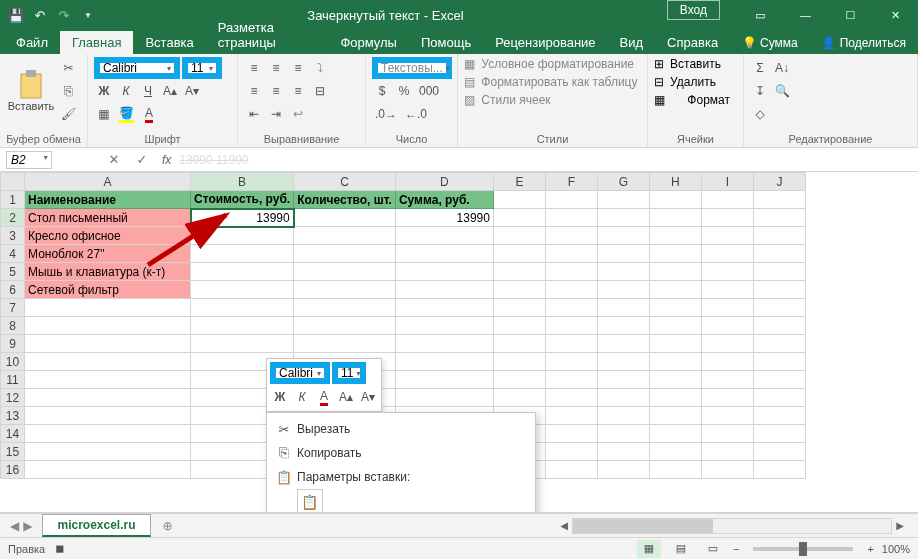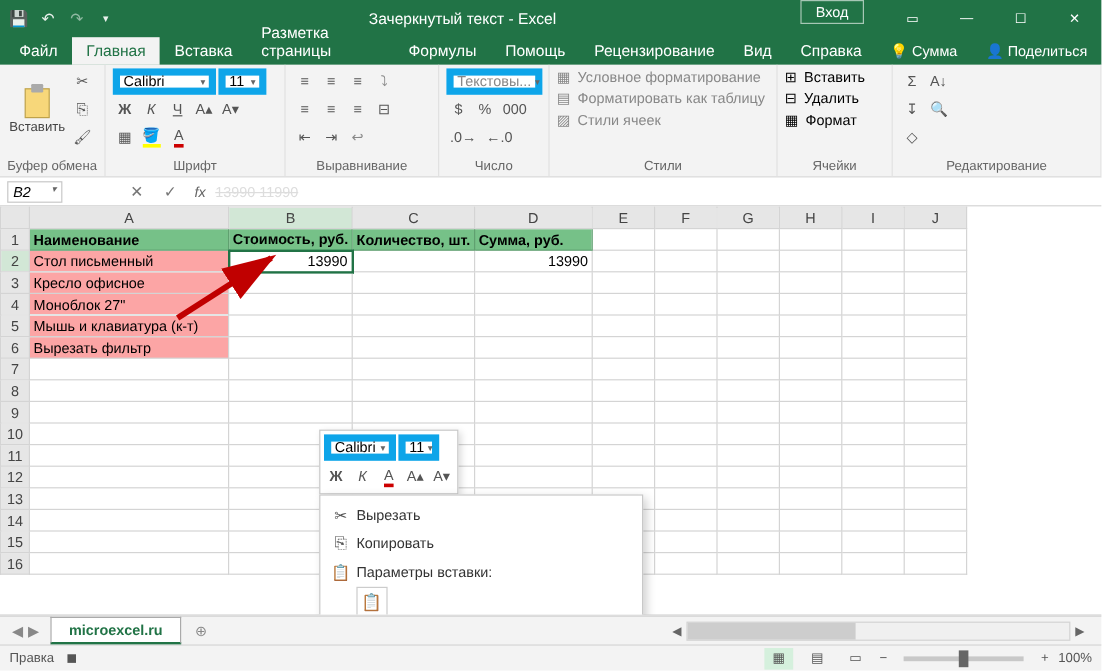--- a/index.html
+++ b/index.html
@@ -232,21 +232,21 @@
       <div class="ribbon-row ghost">▦ <span style="margin-left:4px">Условное форматирование</span></div>
       <div class="ribbon-row ghost">▤ <span style="margin-left:4px">Форматировать как таблицу</span></div>
       <div class="ribbon-row ghost">▨ <span style="margin-left:4px">Стили ячеек</span></div>
     </div>
     <div class="group-label">Стили</div>
   </div>
   <div class="group" style="width:96px">
     <div class="group-content ribbon-stack" style="gap:4px">
       <div class="ribbon-row">⊞ <span style="margin-left:4px">Вставить</span></div>
       <div class="ribbon-row">⊟ <span style="margin-left:4px">Удалить</span></div>
-      <div class="ribbon-row">▦ <span style="margin-left:4px">Формат</span></div>
+      <div class="ribbon-row">▦ <span style="margin-left:20px">Формат</span></div>
     </div>
     <div class="group-label">Ячейки</div>
   </div>
   <div class="group" style="flex:1">
     <div class="group-content ribbon-stack">
       <div class="ribbon-row">
         <div class="rbtn">Σ</div>
         <div class="rbtn">A↓</div>
       </div>
       <div class="ribbon-row">
@@ -350,21 +350,21 @@
           <td></td>
           <td></td>
           <td></td>
           <td></td>
           <td></td>
           <td></td>
           <td></td>
         </tr>
   <tr>
           <th class="rowh">6</th>
-          <td class="yellow">Вырезать фильтр</td>
+          <td class="yellow">Сетевой фильтр</td>
           <td></td>
           <td></td>
           <td></td>
           <td></td>
           <td></td>
           <td></td>
           <td></td>
           <td></td>
           <td></td>
         </tr>

